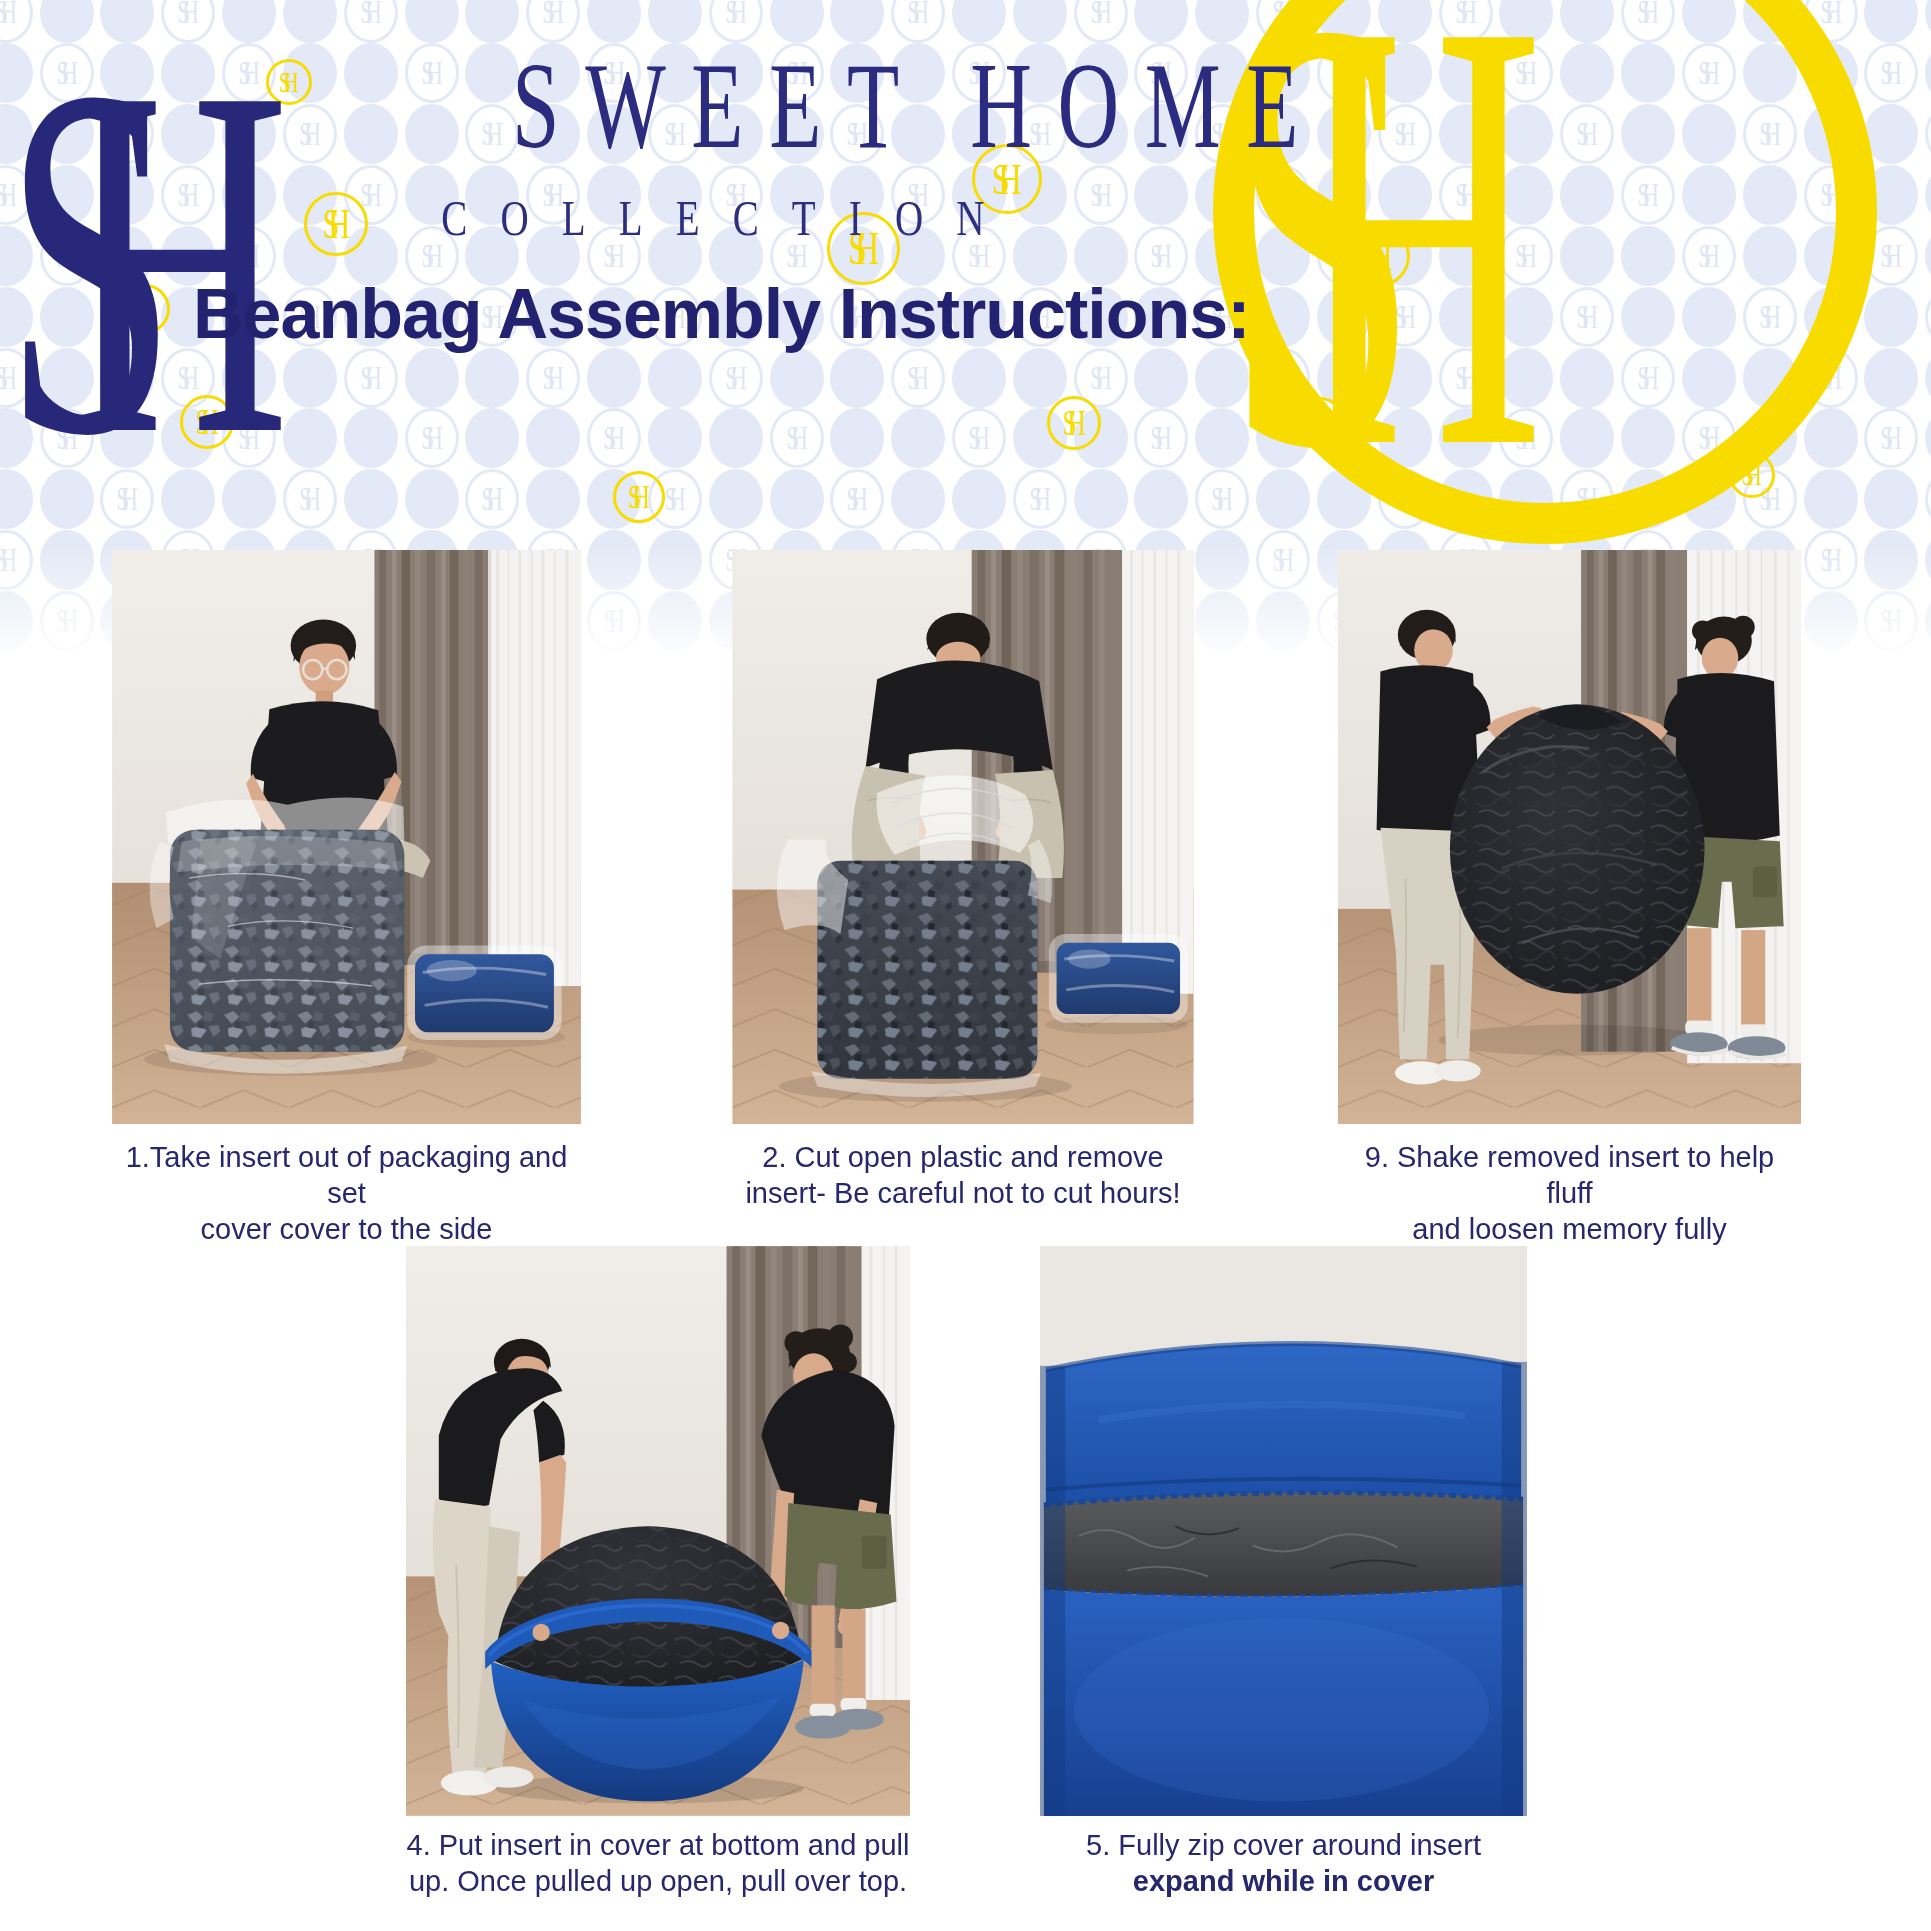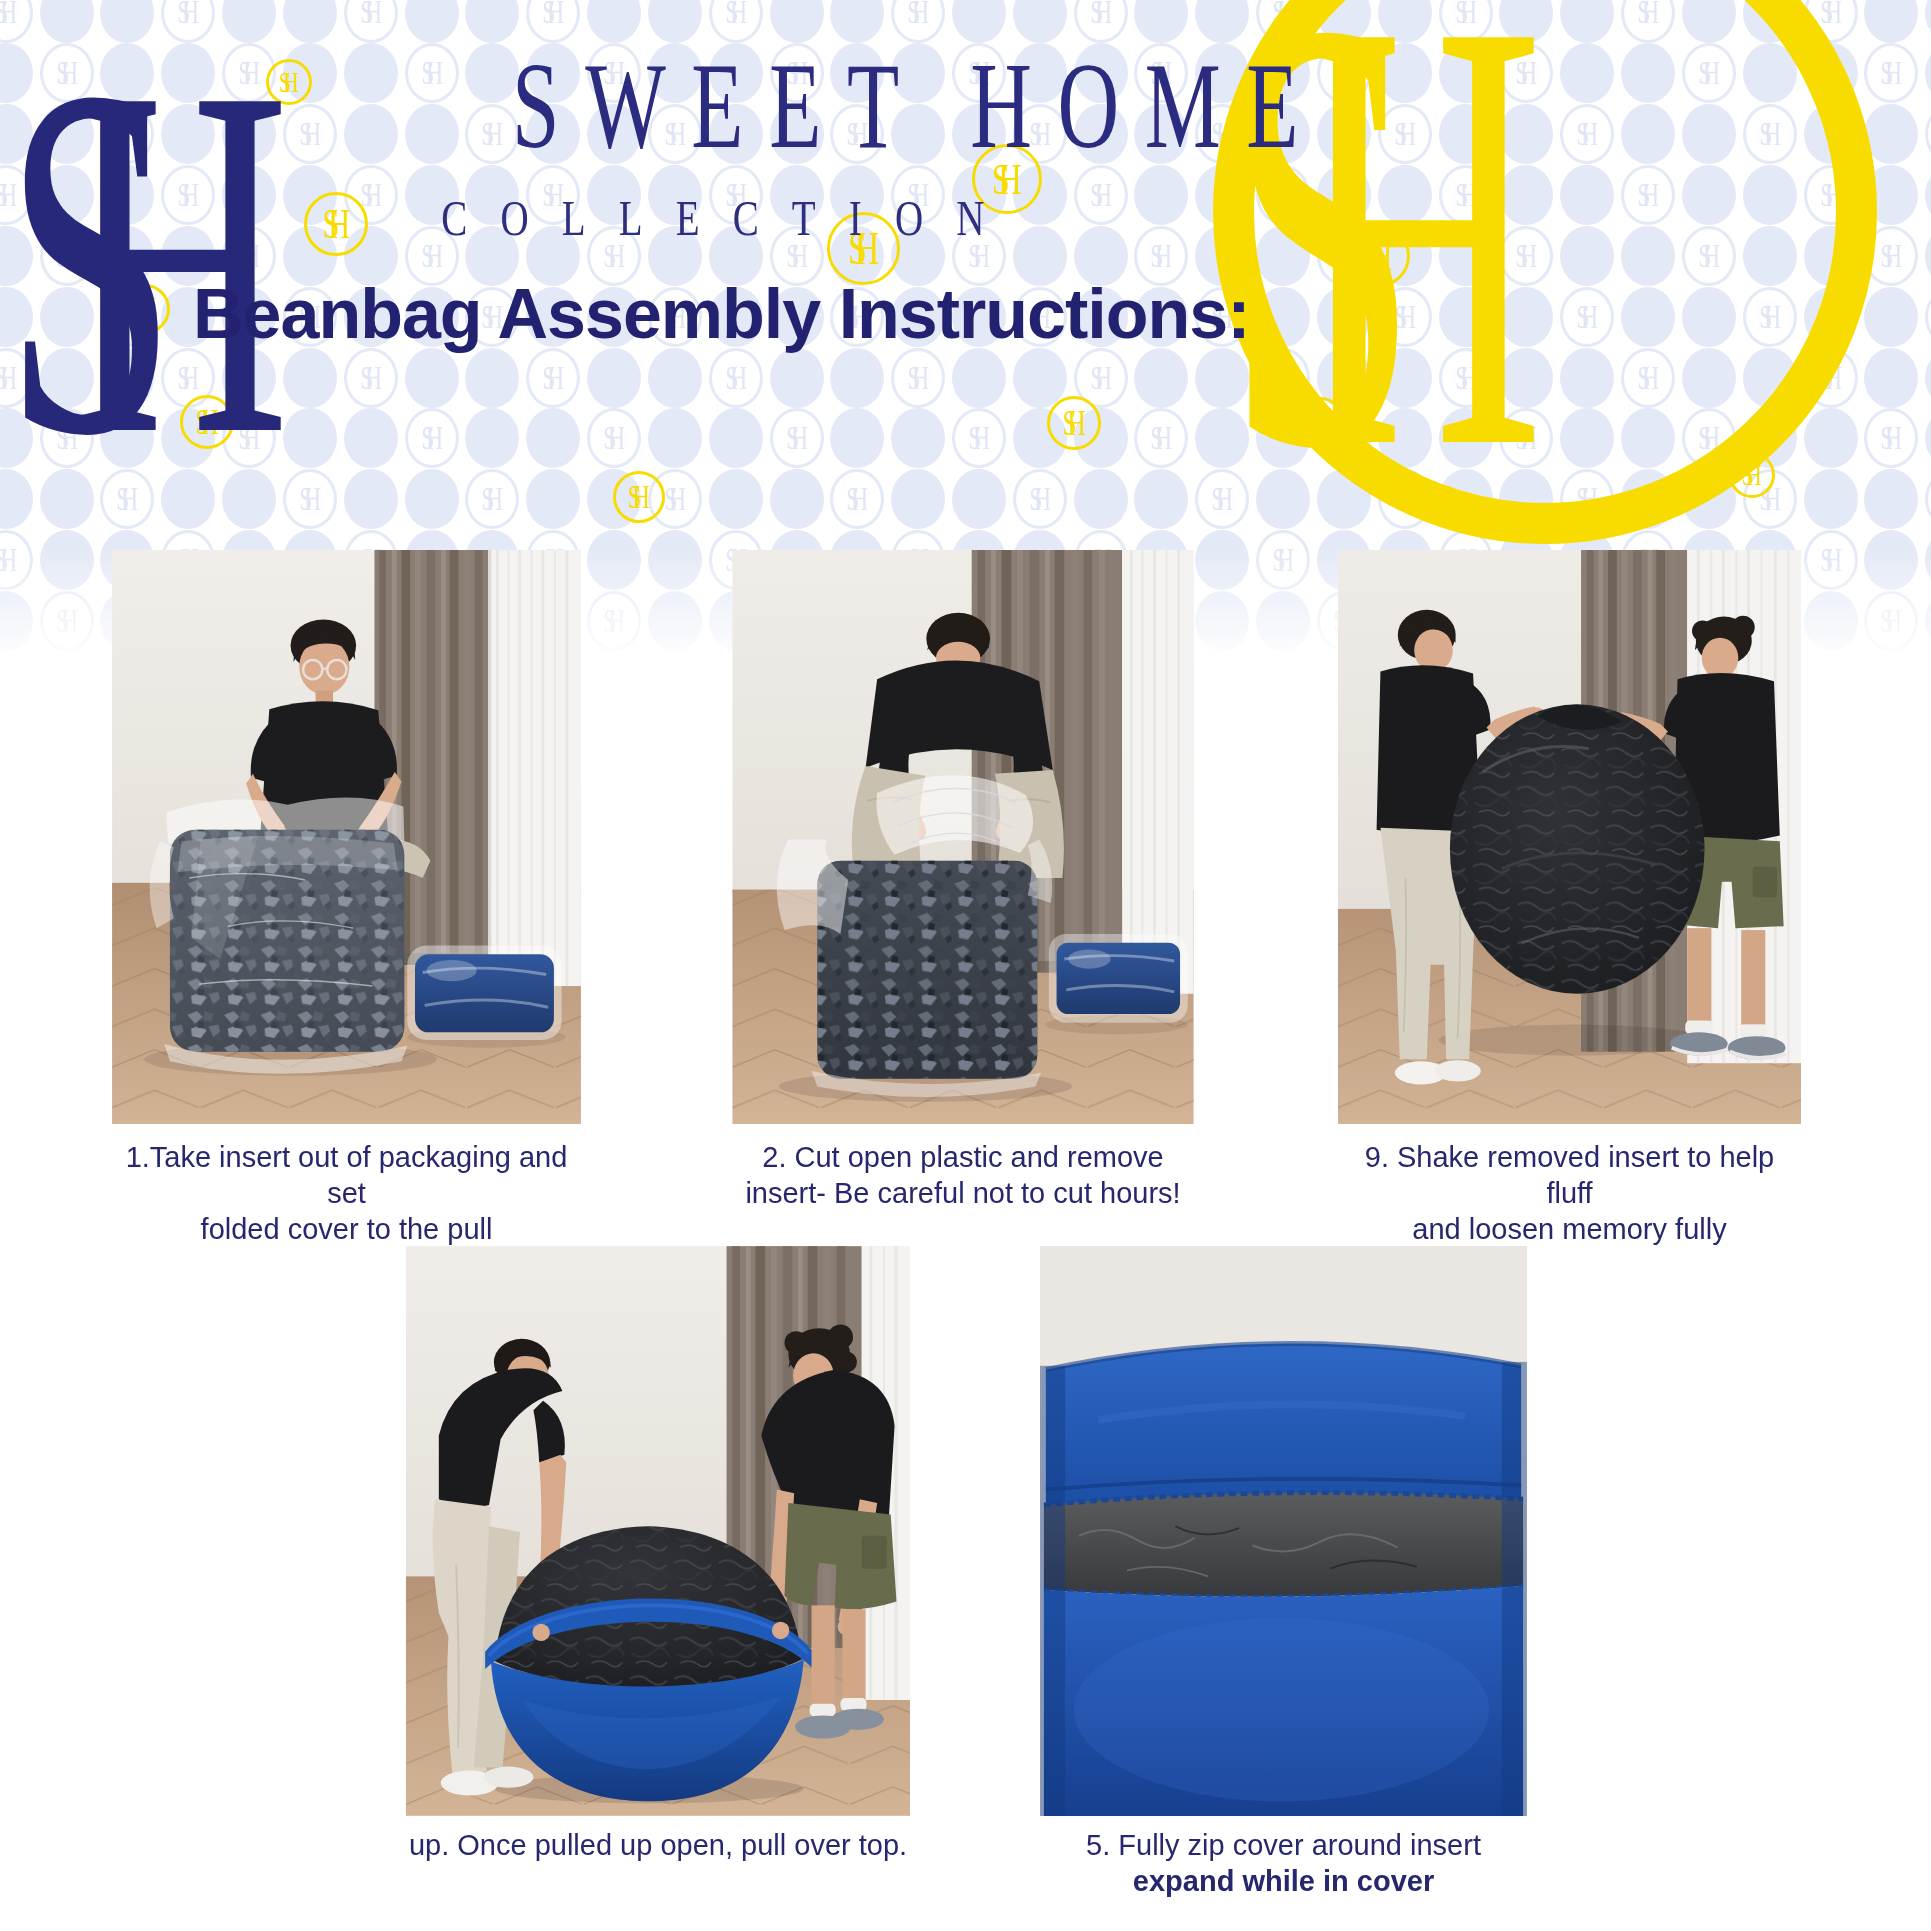--- a/index.html
+++ b/index.html
@@ -1130,31 +1130,32 @@
 <ellipse cx="250" cy="480" rx="215" ry="95" fill="#3b74d4" opacity="0.22"></ellipse>
 <rect x="0" y="124" width="26" height="466" fill="#123a80" opacity="0.45"></rect>
 <rect x="478" y="120" width="26" height="470" fill="#123a80" opacity="0.45"></rect>
 <path d="M60,180 Q250,150 440,176" stroke="#3a72cf" stroke-width="8" fill="none" opacity="0.35"></path>
 </g>
 </svg>
 </div>
 
 <div id="caption-1" class="caption">
   <div>1.Take insert out of packaging and set</div>
-  <div>folded cover to the pull</div>
+  <div>cover cover to the side</div>
 </div>
 <div id="caption-2" class="caption">
   <div>2. Cut open plastic and remove</div>
   <div>insert- Be careful not to cut hours!</div>
 </div>
 <div id="caption-3" class="caption">
   <div>9. Shake removed insert to help fluff</div>
   <div>and loosen memory fully</div>
 </div>
 <div id="caption-4" class="caption">
+  <div>4. Put insert in cover at bottom and pull</div>
   <div>up. Once pulled up open, pull over top.</div>
 </div>
 <div id="caption-5" class="caption">
   <div>5. Fully zip cover around insert</div>
   <div class="note">expand while in cover</div>
 </div>
 
 <div class="badge" style="left: 266px; top: 59px; height: 46px; width: 46px; font-size: 30px;">
     <span class="mono"><span>S</span><span class="h">H</span></span>
   </div>

